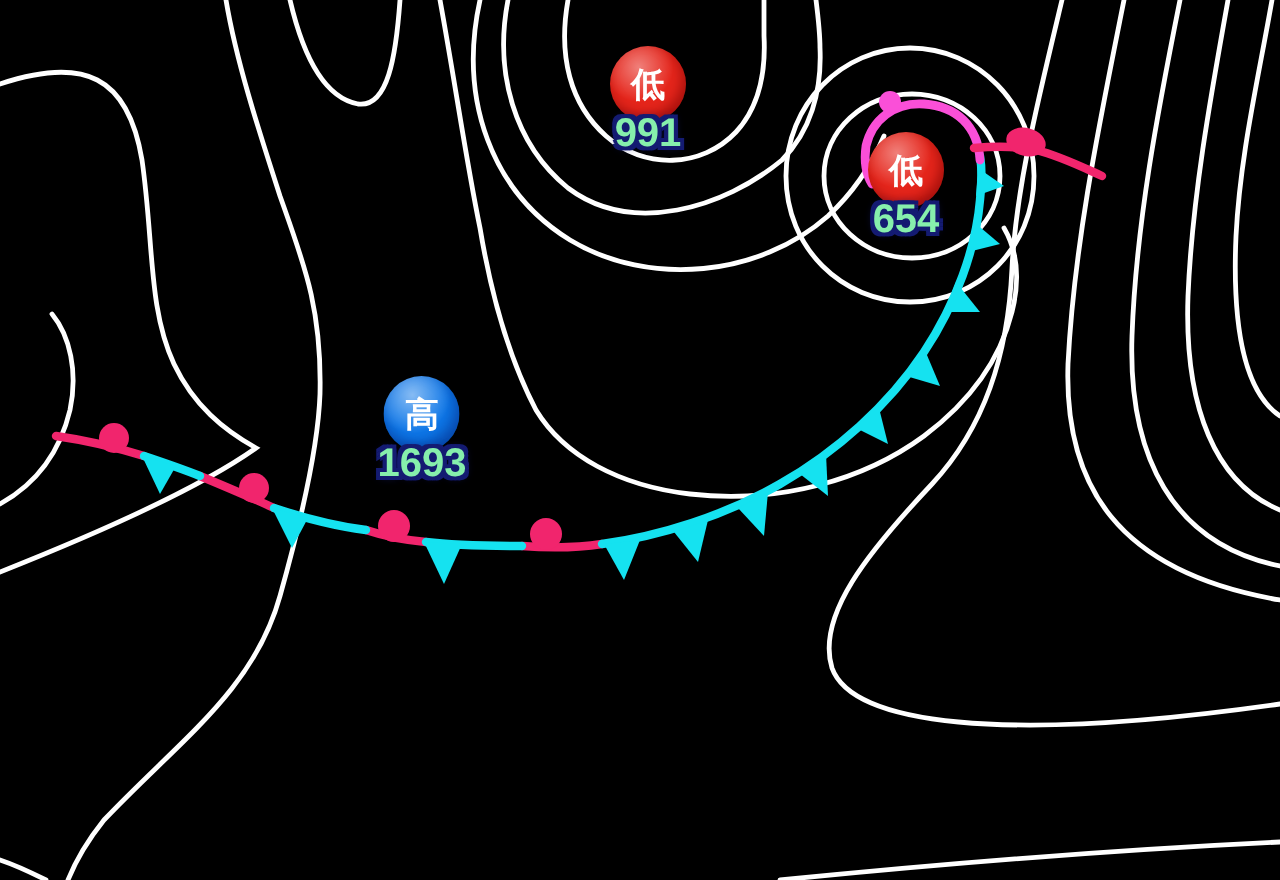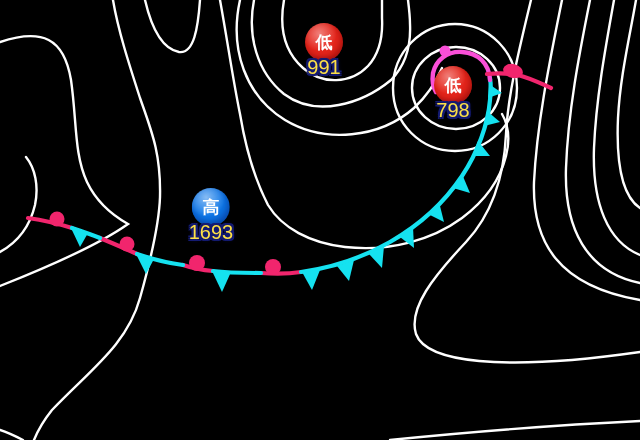--- a/index.html
+++ b/index.html
@@ -17,21 +17,21 @@
   .bump-warm{fill:var(--warm,#f1256d);stroke:none;}
   .bump-occ{fill:var(--occluded,#fa4fd8);stroke:none;}
   .sys{position:absolute;display:flex;flex-direction:column;align-items:center;
        transform:translate(-50%,0);z-index:5;}
   .bubble{width:38px;height:38px;border-radius:50%;display:flex;align-items:center;
           justify-content:center;color:#fff;font-size:17px;font-weight:bold;line-height:1;}
   .sys.low  .bubble{background:radial-gradient(circle at 38% 28%, rgba(255,255,255,.42) 0%, rgba(255,255,255,0) 48%), var(--low,#e5251b);
                     box-shadow:inset -2px -3px 6px rgba(120,0,0,.55);}
   .sys.high .bubble{background:radial-gradient(circle at 38% 25%, rgba(255,255,255,.5) 0%, rgba(255,255,255,0) 52%), var(--high,#0d77e8);
                     box-shadow:inset -2px -4px 7px rgba(4,40,130,.6);}
-  .pval{margin-top:-5px;color:#fde047;font-weight:normal;font-size:20px;letter-spacing:0;
+  .pval{margin-top:-5px;color:#86efac;font-weight:bold;font-size:20px;letter-spacing:0;
         text-shadow:
           -2px 0 0 var(--outline,#141b72), 2px 0 0 var(--outline,#141b72),
           0 -2px 0 var(--outline,#141b72), 0 2px 0 var(--outline,#141b72),
           -2px -2px 0 var(--outline,#141b72), 2px -2px 0 var(--outline,#141b72),
           -2px 2px 0 var(--outline,#141b72), 2px 2px 0 var(--outline,#141b72),
           0 0 5px var(--outline,#141b72);}
 </style>
 </head>
 <body>
 
@@ -99,21 +99,21 @@
     <div class="bubble">
       <span>低</span>
     </div>
     <div class="pval">991</div>
   </div>
 
   <div class="sys low" style="left:453px;top:66px;">
     <div class="bubble">
       <span>低</span>
     </div>
-    <div class="pval">798</div>
+    <div class="pval">654</div>
   </div>
 
   <div class="sys high" style="left:211px;top:188px;">
     <div class="bubble">
       <span>高</span>
     </div>
     <div class="pval">1693</div>
   </div>
 
 </div>

